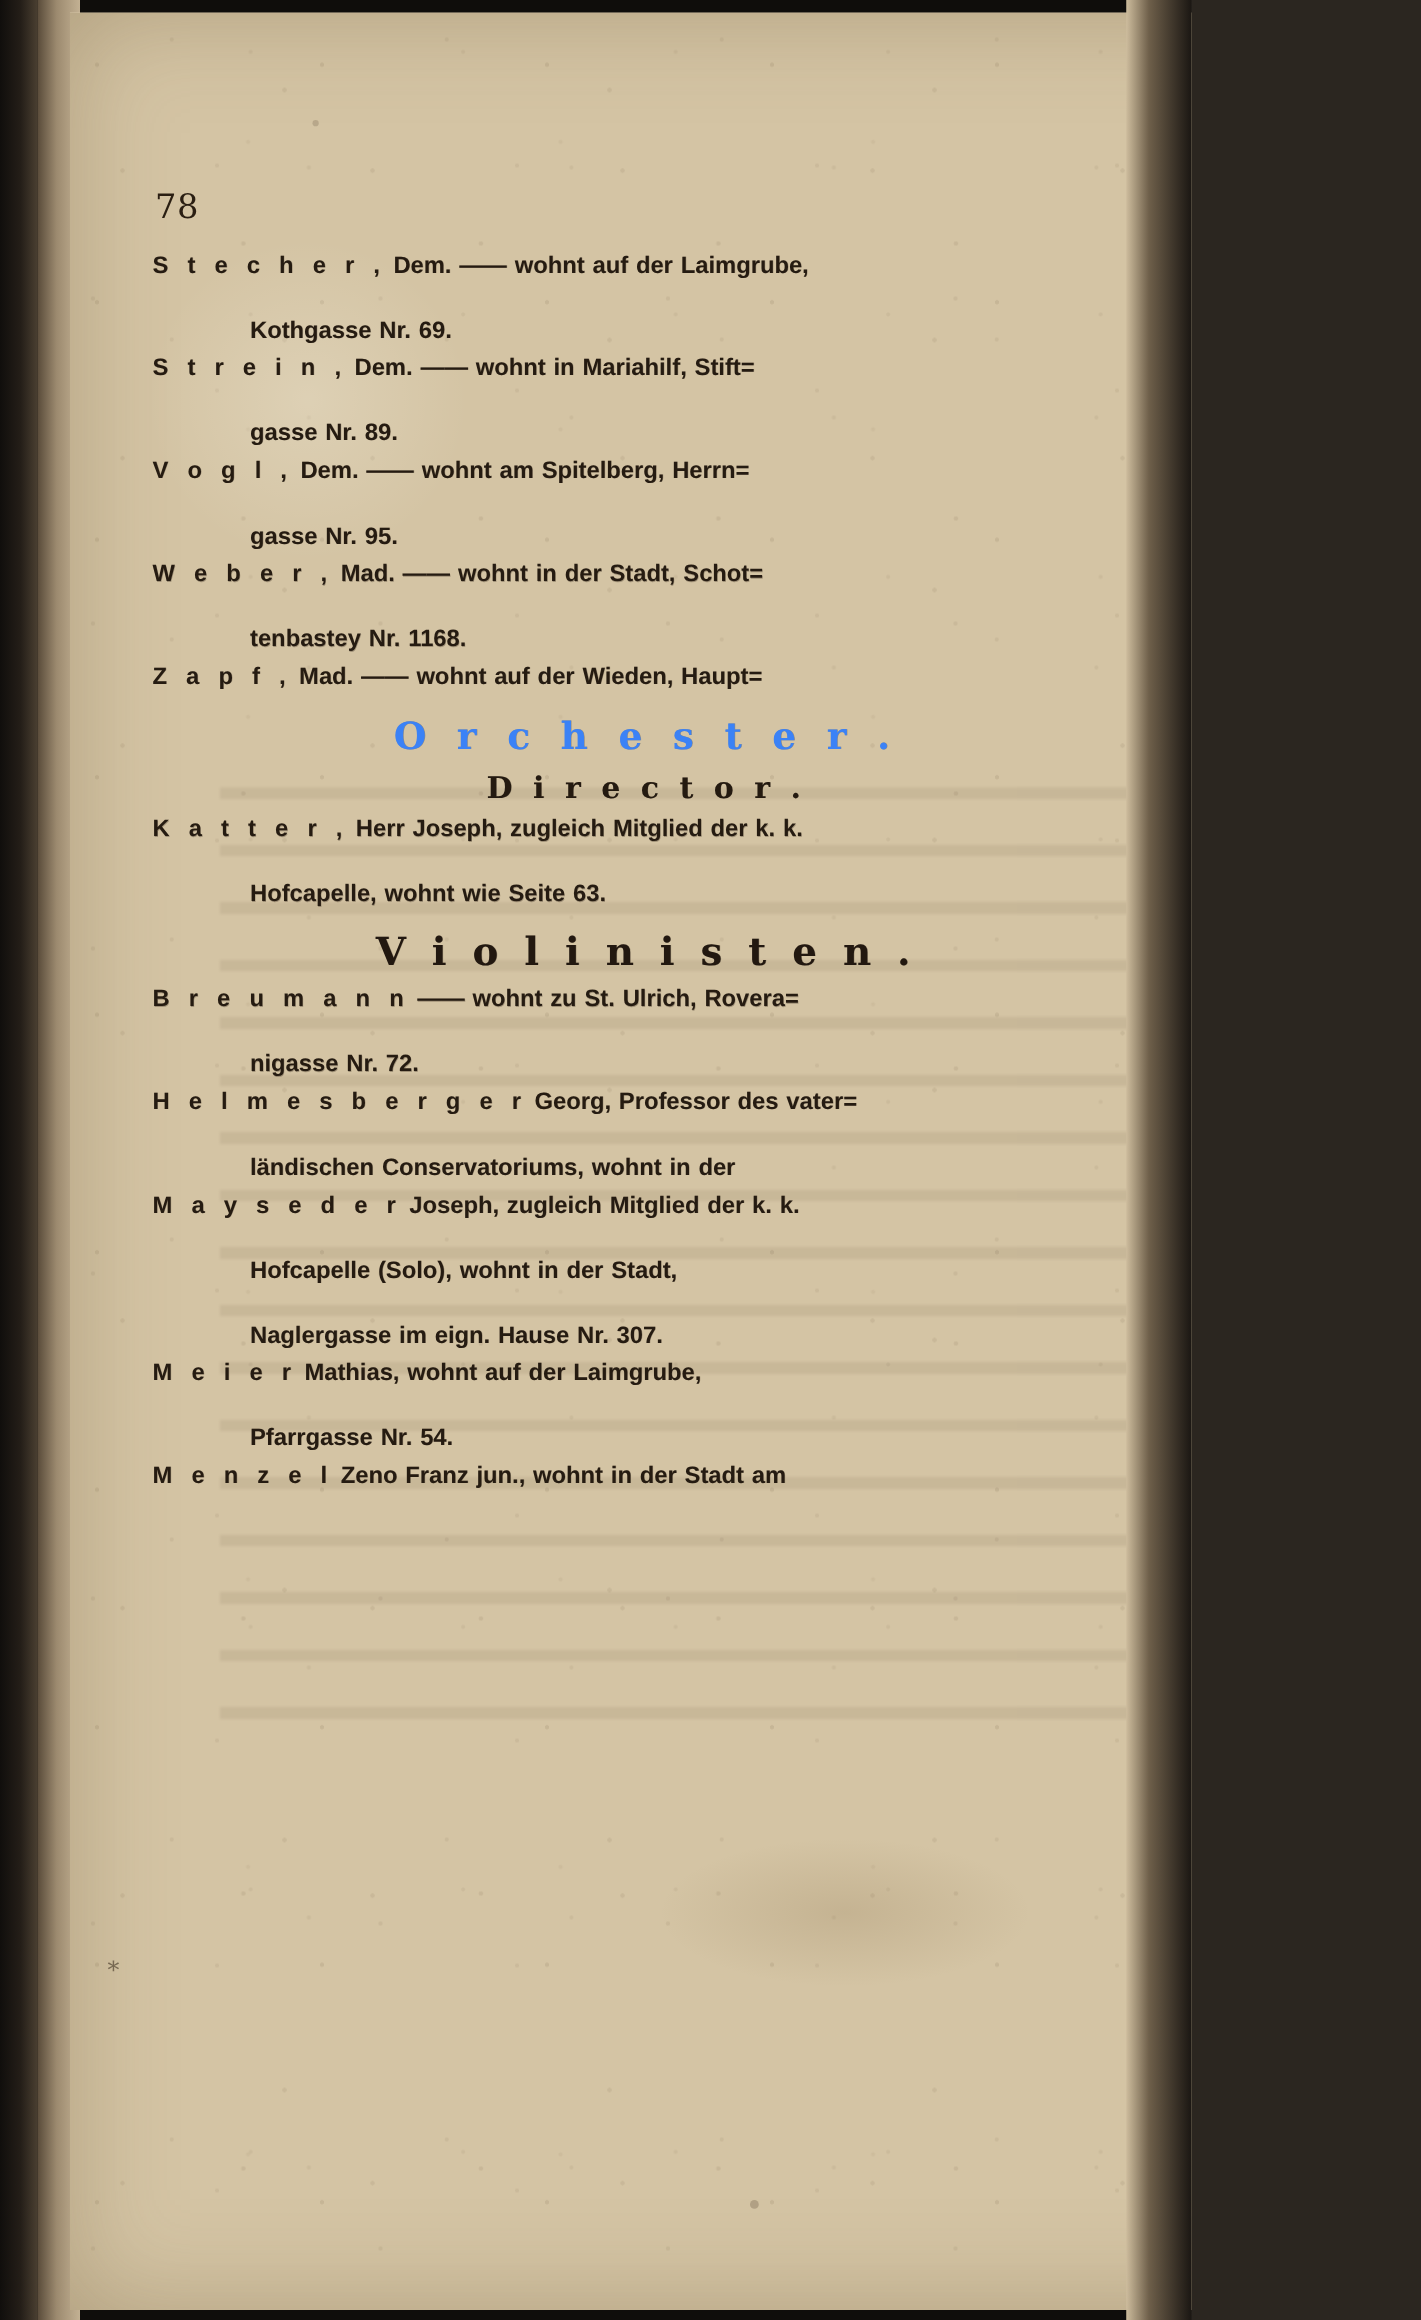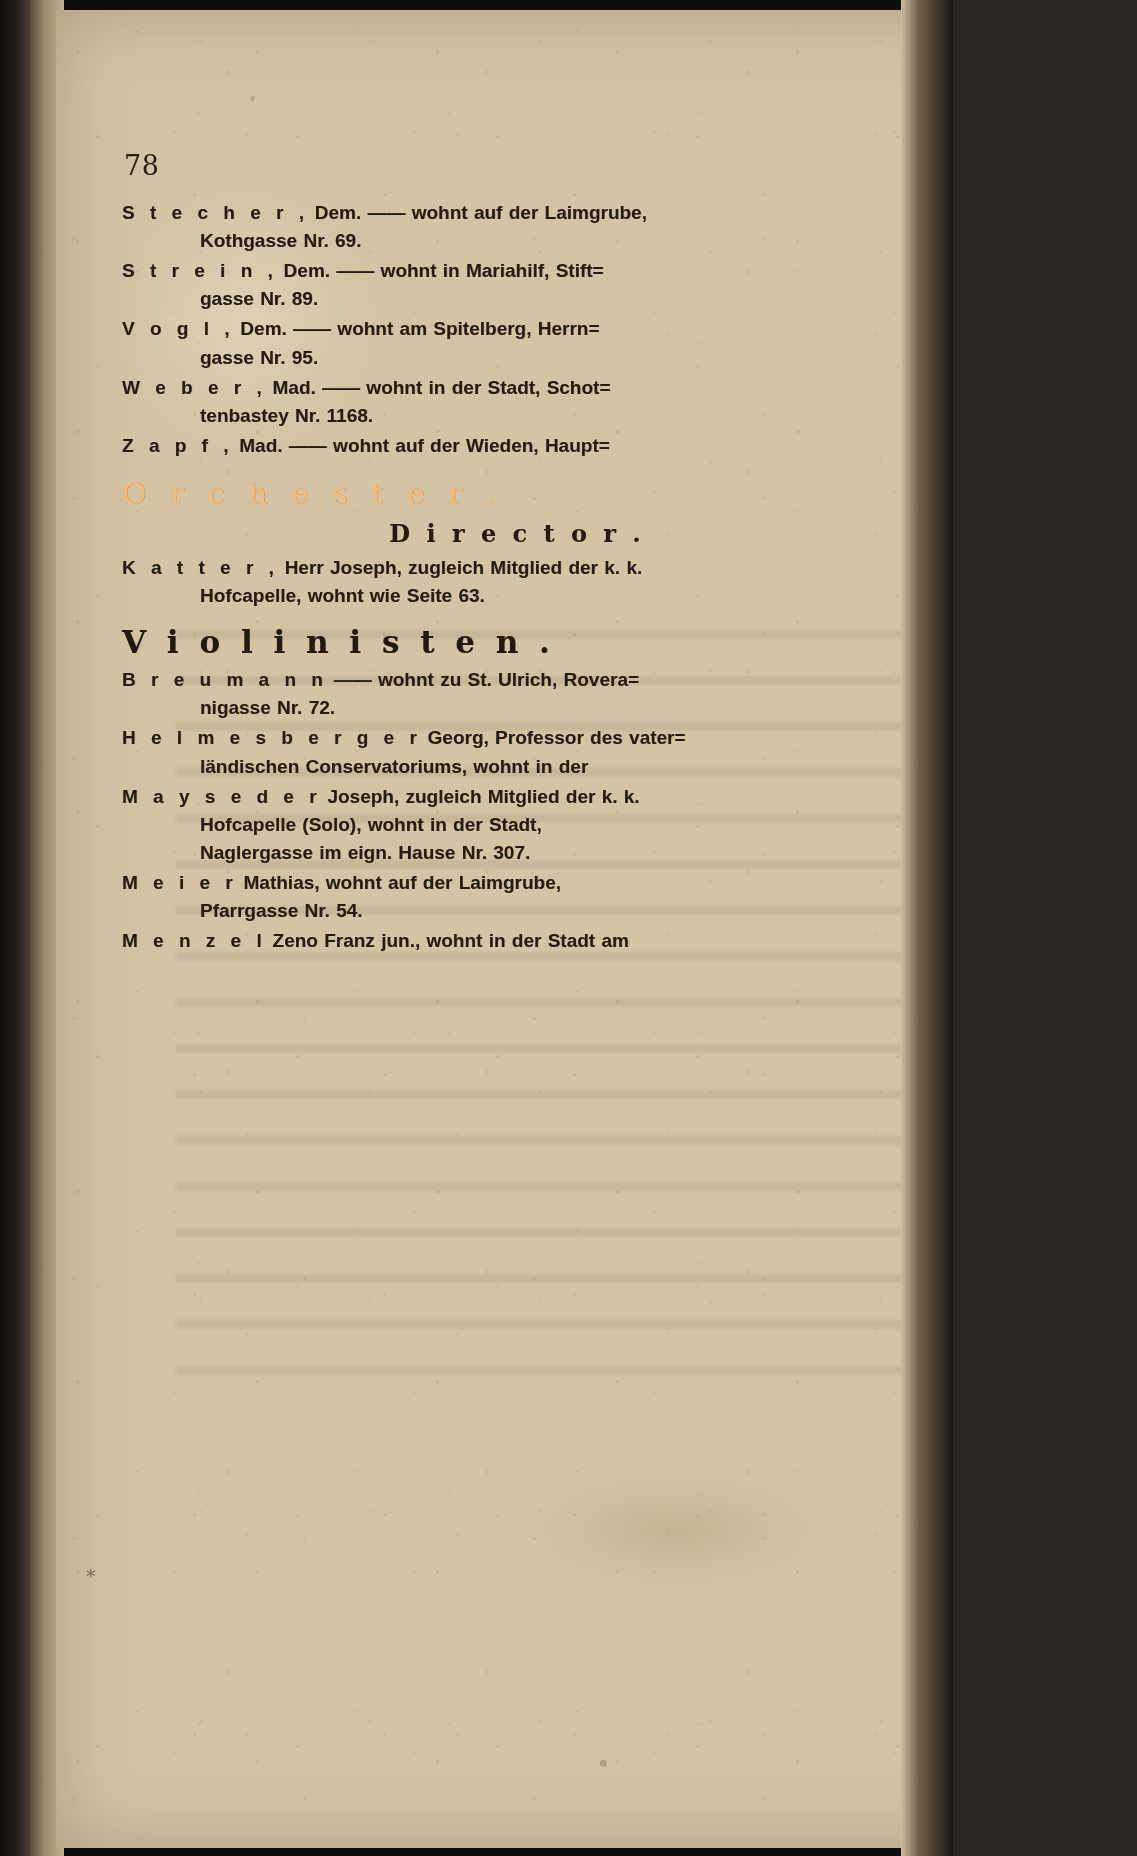--- a/index.html
+++ b/index.html
@@ -134,33 +134,34 @@
     text-indent: 0;
     color: #251b11;
     font-weight: 600;
     text-shadow: 0.4px 0.3px 0 rgba(40,28,16,0.30);
     word-spacing: 1px;
   }
   .entry .hang {
     display: block;
     padding-left: 78px;
     text-indent: 0;
+    margin-top: 24px;
   }
   .entry .nm {
     letter-spacing: 4.5px;
   }
 
   .heading-major {
-    text-align: left;
+    text-align: center;
     font-family: "DejaVu Serif", serif;
     font-size: 30px;
-    font-weight: 400;
+    font-weight: 700;
     letter-spacing: 7px;
     margin: 16px 0 8px 0;
-    color: #fdba74;
+    color: #3b82f6;
     text-shadow: 0.4px 0.3px 0 rgba(40,28,16,0.32);
   }
   .heading-sub {
     text-align: center;
     font-family: "DejaVu Serif", serif;
     font-size: 24px;
     font-weight: 700;
     letter-spacing: 4px;
     margin: 6px 0 6px 0;
     color: #241a10;
@@ -169,21 +170,21 @@
   .heading-tiny {
     text-align: center;
     font-family: "DejaVu Serif", serif;
     font-size: 21px;
     font-weight: 700;
     letter-spacing: 2.5px;
     margin: 4px 0 4px 0;
     color: #2a1e12;
   }
   .heading-violin {
-    text-align: left;
+    text-align: center;
     font-family: "DejaVu Serif", serif;
     font-size: 31px;
     font-weight: 700;
     letter-spacing: 5px;
     margin: 14px 0 6px 0;
     color: #221810;
     text-shadow: 0.4px 0.3px 0 rgba(40,28,16,0.32);
   }
 
   .marginal-mark {

